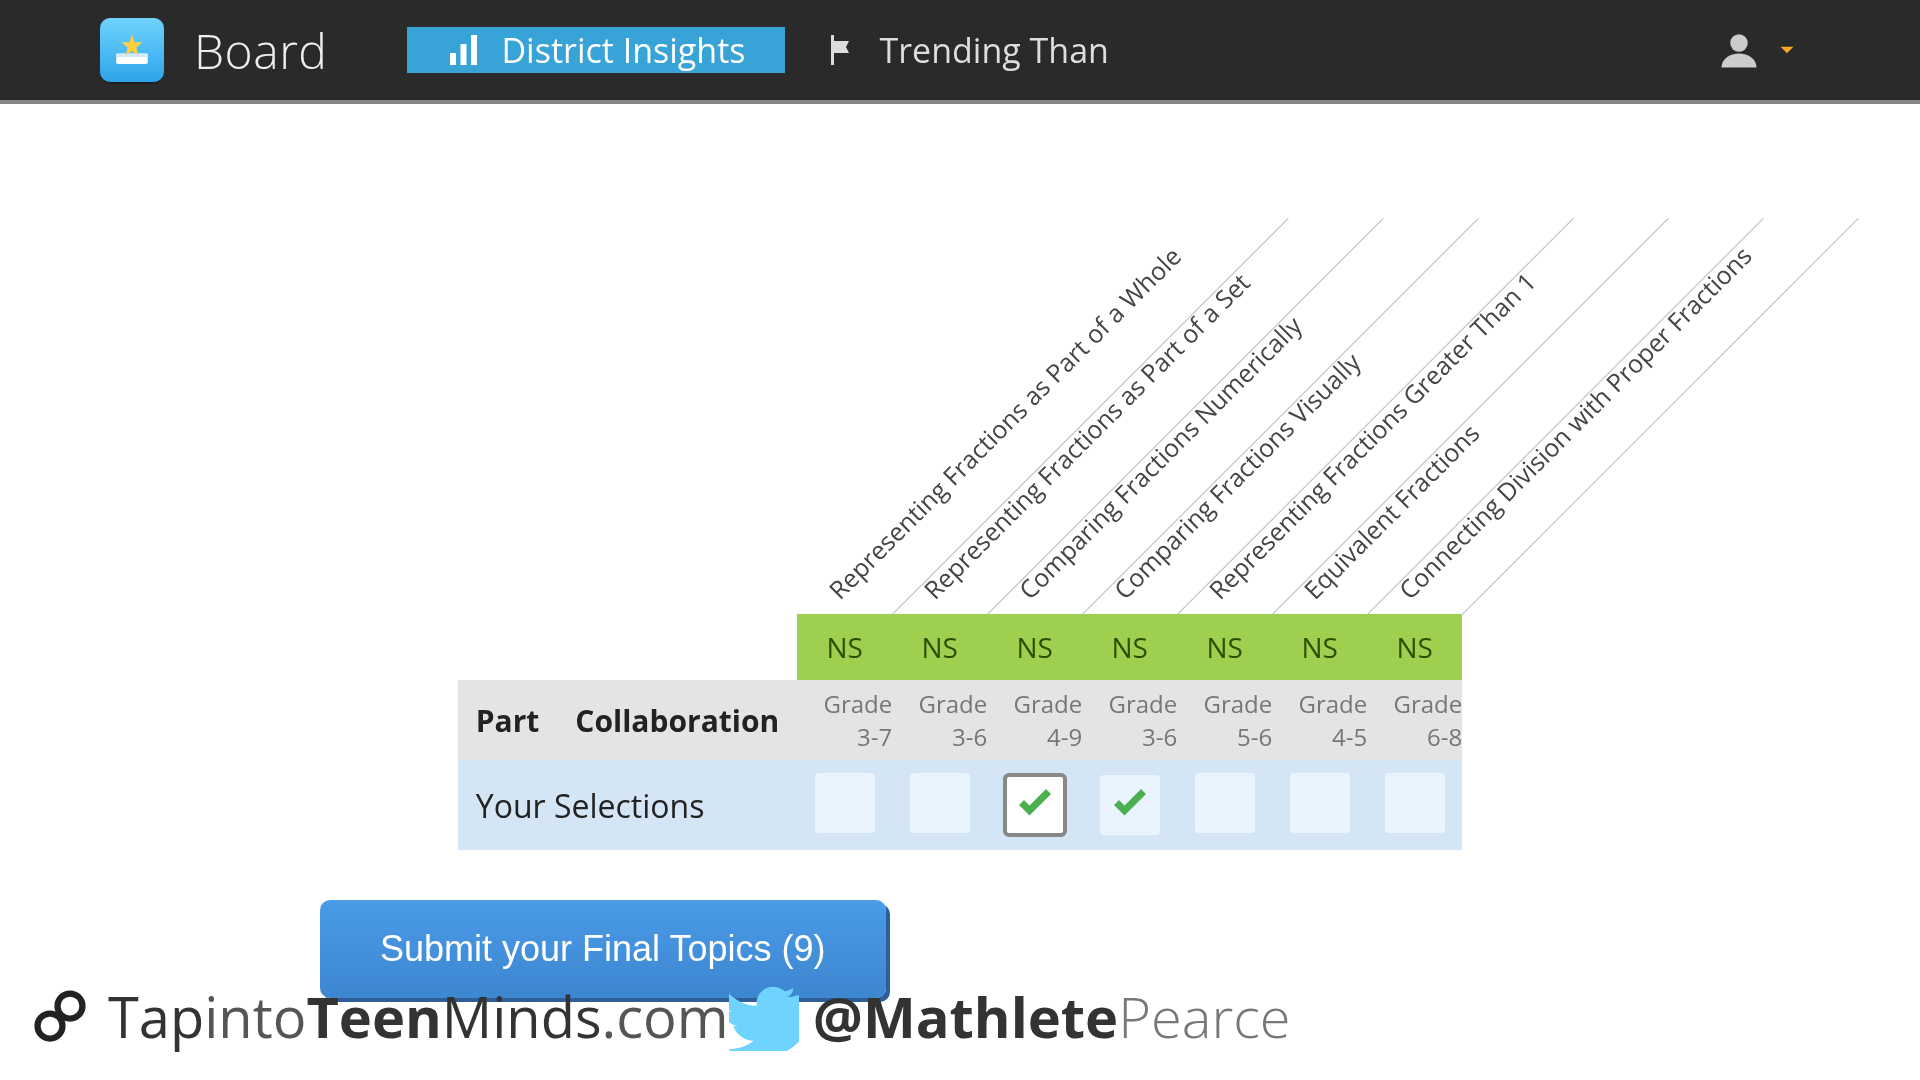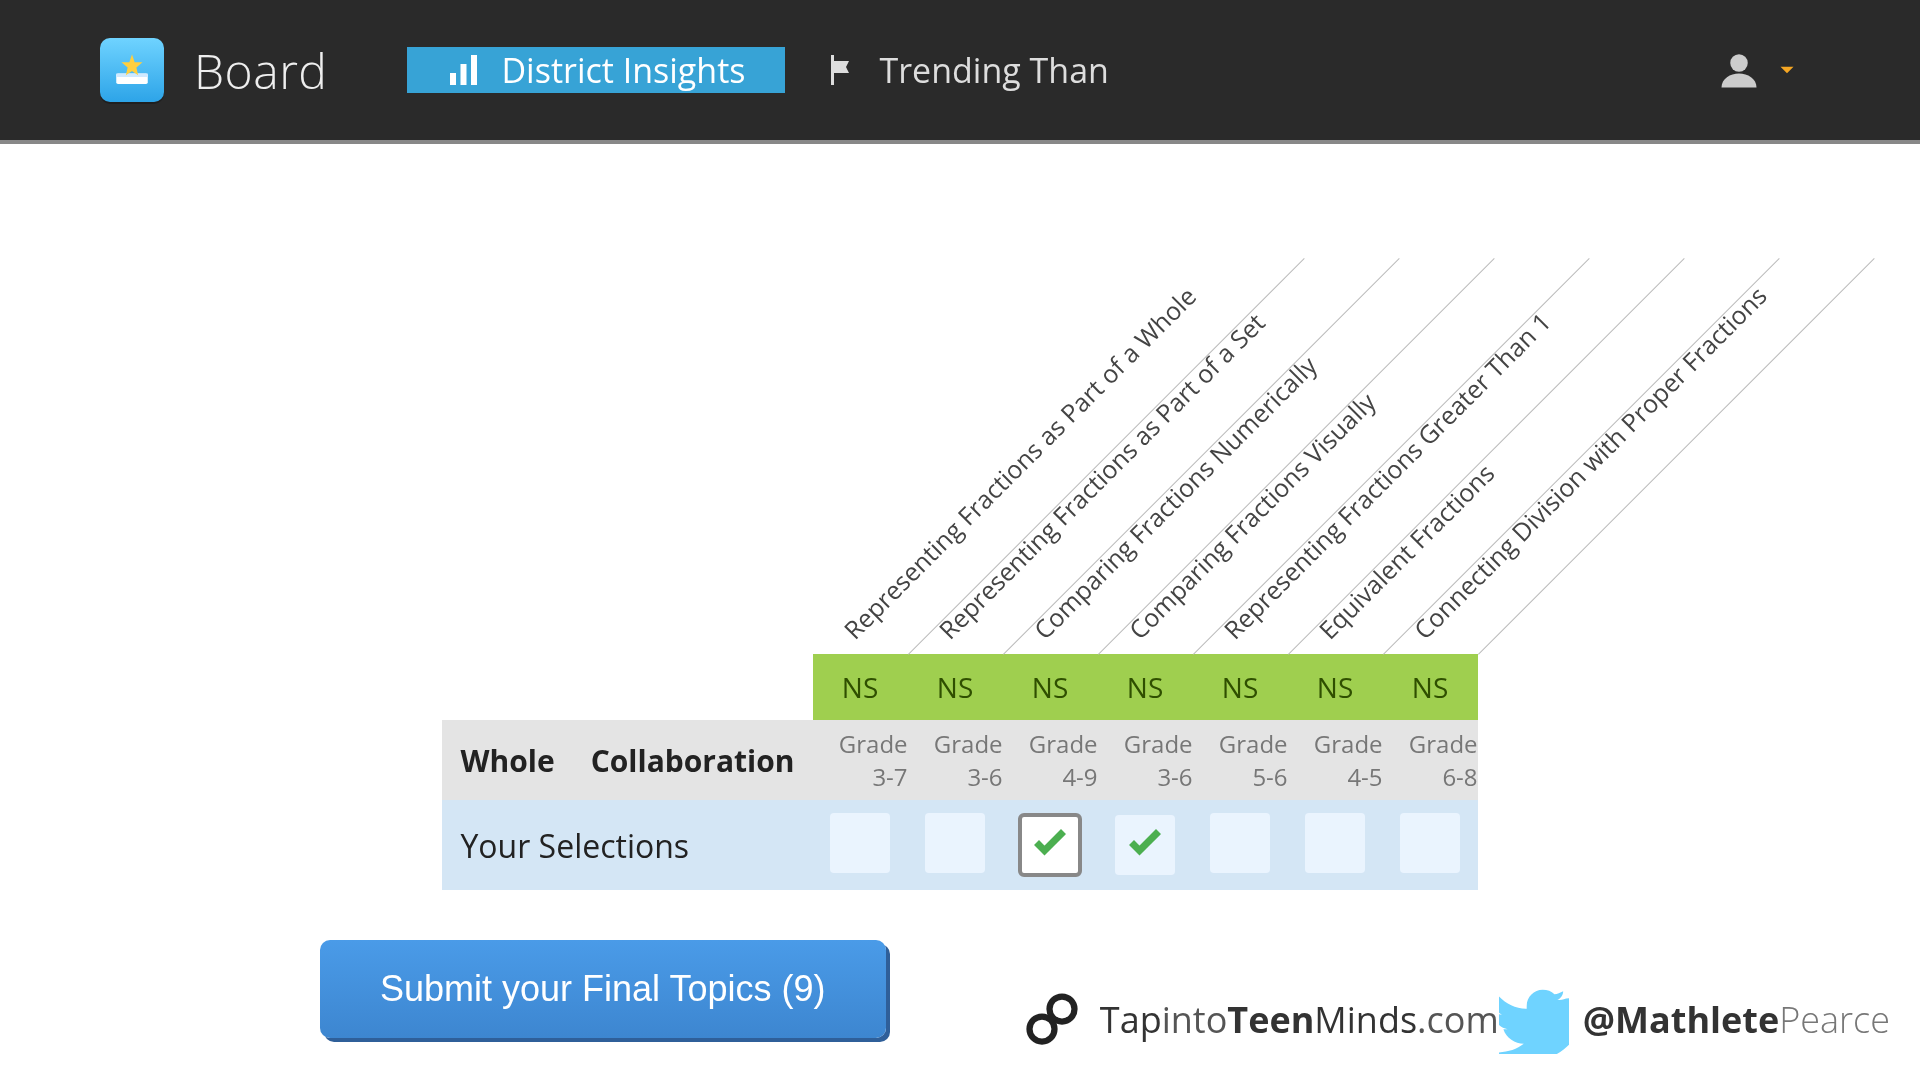--- a/index.html
+++ b/index.html
@@ -1,20 +1,20 @@
 <!DOCTYPE html>
 <html><head>
 <meta charset="utf-8">
 <style>
   * { box-sizing: border-box; margin: 0; padding: 0; }
   html, body { width: 1920px; height: 1080px; font-family: "Segoe UI", "Open Sans", Arial, sans-serif; background: #fff; color: #333; overflow: hidden; }
 
   
   .topnav {
-    height: 144px;
+    height: 104px;
     background: #2a2a2a;
     display: flex;
     align-items: stretch;
     padding: 0 120px 0 100px;
     border-bottom: 4px solid #888;
   }
   .nav-left { display: flex; align-items: center; }
   .logo-badge {
     width: 64px; height: 64px;
     border-radius: 10px;
@@ -111,22 +111,22 @@
     border-radius: 10px;
     box-shadow: 4px 4px 0 #2f5f99;
     cursor:pointer;
   }
 
   
   .footer {
     position:absolute;
     bottom: 26px;
     left: 30px; right: 30px;
-    display:flex; justify-content:flex-end; align-items:center;
-    font-size: 36px;
+    display:flex; justify-content:flex-start; align-items:center;
+    font-size: 56px;
     color:#333;
   }
   .footer .left { display:flex; align-items:center; gap:18px; }
   .footer .left svg { width:60px; height:60px; }
   .footer .right { display:flex; align-items:center; gap:14px; }
   .footer .right svg { width:70px; height:70px; }
   .footer .brand span.t1 { font-weight:400; }
   .footer .brand span.t2 { font-weight:700; }
   .footer .brand span.t3 { font-weight:400; color:#555; }
   .footer .handle span.h1 { font-weight:700; }
@@ -210,21 +210,21 @@
         <td>NS</td>
         <td>NS</td>
         <td>NS</td>
         <td>NS</td>
         <td>NS</td>
         <td>NS</td>
         <td>NS</td>
       </tr>
 
       <tr class="grade-row">
-        <th>Whole</th>
+        <th>Part</th>
         <th>Collaboration</th>
         <td>
               <span class="g1">Grade<br>3-7</span>
             </td>
         <td>
               <span class="g1">Grade<br>3-6</span>
             </td>
         <td>
               <span class="g1">Grade<br>4-9</span>
             </td>

